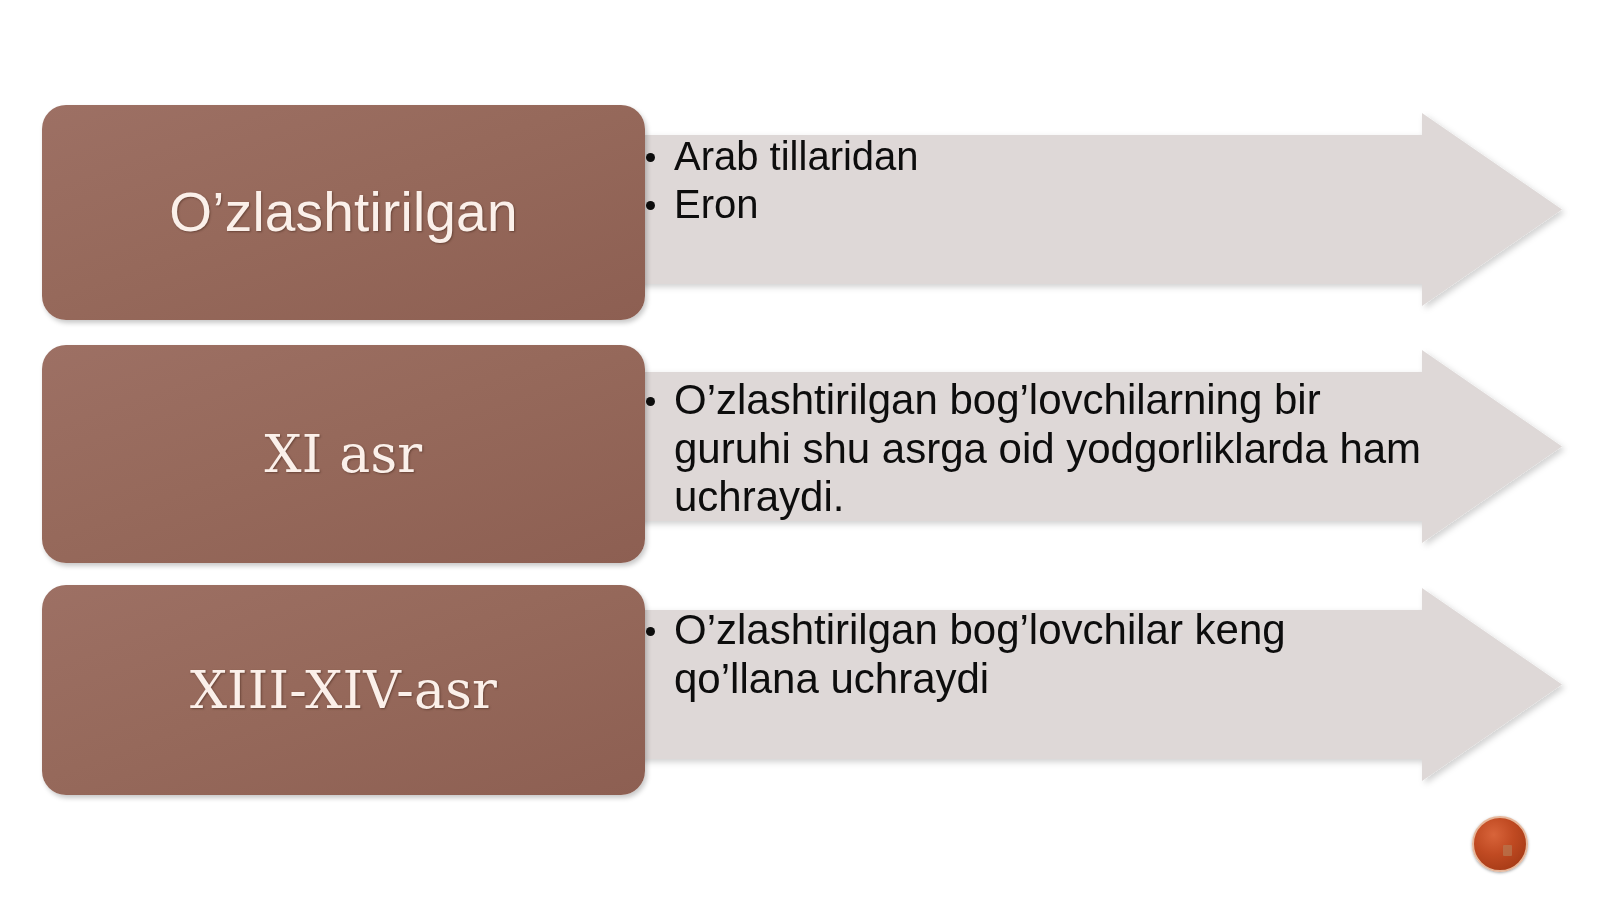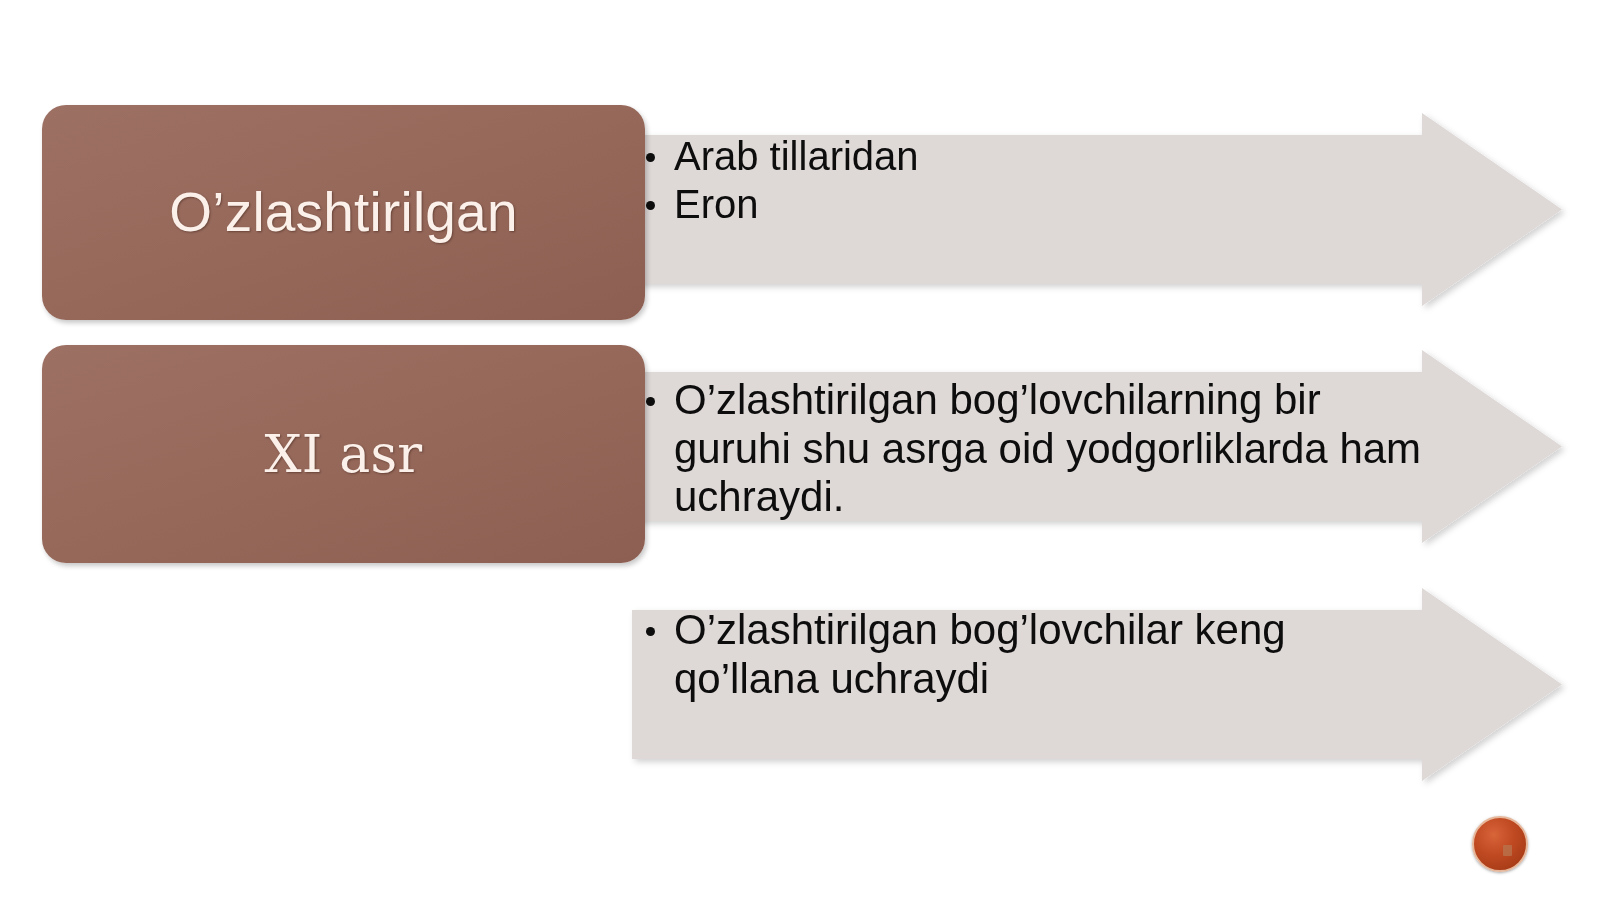--- a/index.html
+++ b/index.html
@@ -200,20 +200,23 @@
       <svg class="arrow-svg" viewBox="0 0 930 193" preserveAspectRatio="none" aria-hidden="true">
         <defs>
           <filter id="sh3" x="-10%" y="-20%" width="130%" height="150%">
             <feDropShadow dx="3" dy="3" stdDeviation="3" flood-color="#000000" flood-opacity="0.18"></feDropShadow>
           </filter>
         </defs>
         <polygon filter="url(#sh3)" fill="#ded8d7" points="0,22 790,22 790,0 930,96.5 790,193 790,171 0,171"></polygon>
       </svg>
     </div>
 
+    <div class="label-box" style="top:585px;height:210px;">
+      <div class="label-text serif">XIII-XIV-asr</div>
+    </div>
 
     <ul class="bullets r3" style="left:636px;top:606px;width:800px;">
       <li>
         <span class="dot"></span>
         <span>O’zlashtirilgan bog’lovchilar keng qo’llana uchraydi</span>
       </li>
     </ul>
   </div>
 
   <div id="badge" style="left:1472px;top:816px;">

